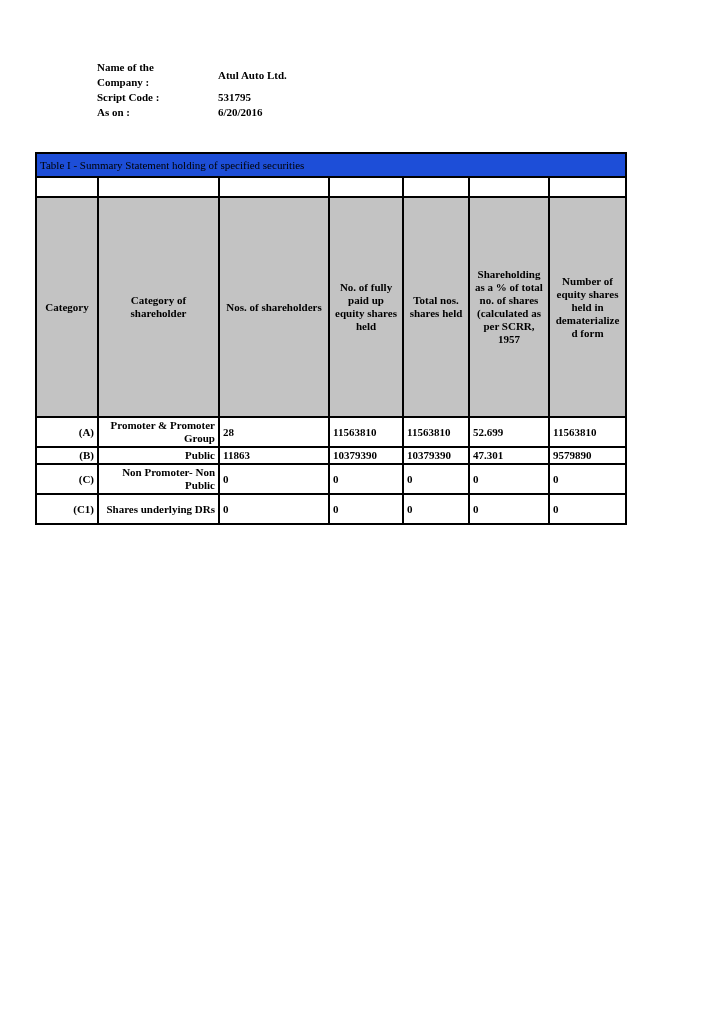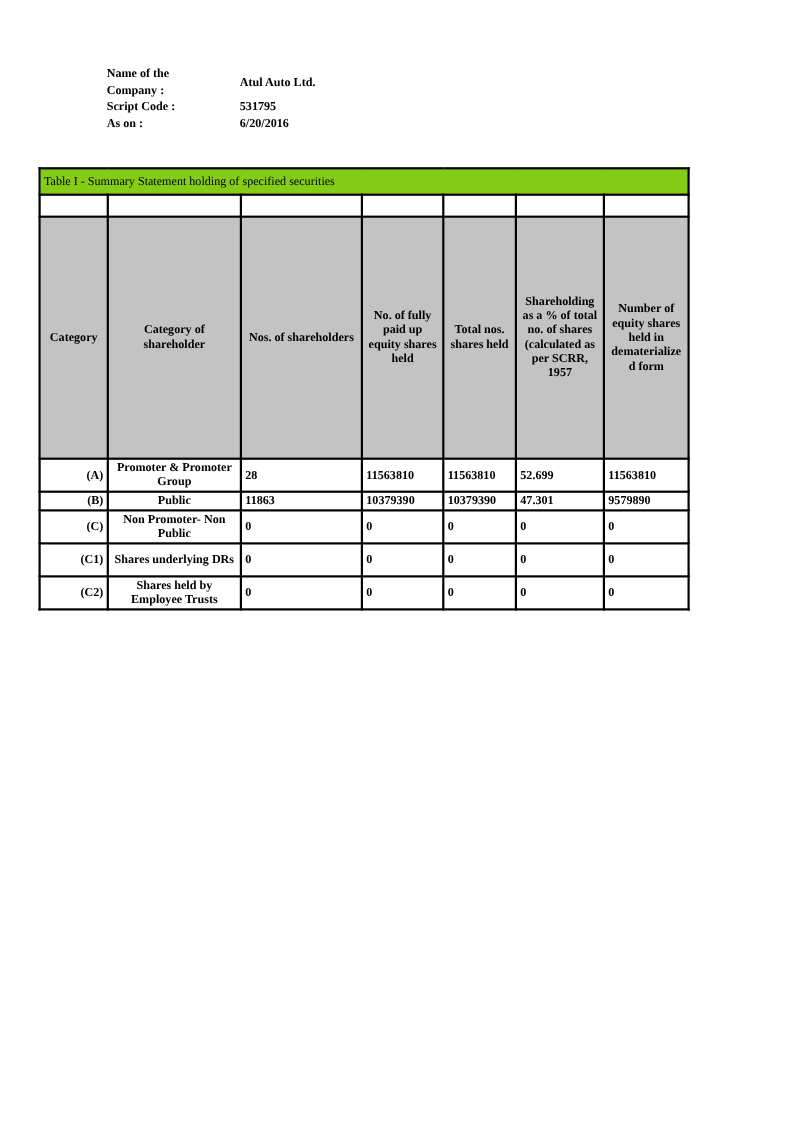--- a/index.html
+++ b/index.html
@@ -29,39 +29,39 @@
     font-size: 11px;
   }
   table.main td {
     border: 2px solid #000000;
     padding: 1px 3px;
     vertical-align: middle;
     overflow: hidden;
     line-height: 13px;
   }
   .r-title td {
-    background: #84cc16;
+    background: #1d4ed8;
     height: 24px;
     font-weight: normal;
     text-align: left;
     padding-left: 3px;
   }
   .r-blank td { height: 20px; background: #ffffff; }
   .r-head td {
     background: #c3c3c3;
     height: 220px;
     font-weight: bold;
     text-align: center;
     vertical-align: middle;
     overflow-wrap: break-word;
     word-wrap: break-word;
   }
   .r-data td { font-weight: bold; background: #ffffff; }
   td.c-code { text-align: right; padding-right: 2px; }
-  td.c-name { text-align: center; overflow-wrap: break-word; }
+  td.c-name { text-align: right; overflow-wrap: break-word; }
   td.c-num  { text-align: left; padding-right: 3px; }
   .r-two td { height: 30px; }
   .r-one td { height: 16px; }
 </style>
 </head>
 <body>
 
 <div class="page">
 
   <div class="company-info">
@@ -141,25 +141,16 @@
     </tr>
     <tr class="r-data r-two">
       <td class="c-code">(C1)</td>
       <td class="c-name">Shares underlying DRs</td>
       <td class="c-num">0</td>
       <td class="c-num">0</td>
       <td class="c-num">0</td>
       <td class="c-num">0</td>
       <td class="c-num">0</td>
     </tr>
-    <tr class="r-data r-two">
-      <td class="c-code">(C2)</td>
-      <td class="c-name">Shares held by Employee Trusts</td>
-      <td class="c-num">0</td>
-      <td class="c-num">0</td>
-      <td class="c-num">0</td>
-      <td class="c-num">0</td>
-      <td class="c-num">0</td>
-    </tr>
   </tbody>
     </table>
 
 </div>
 
 </body></html>

